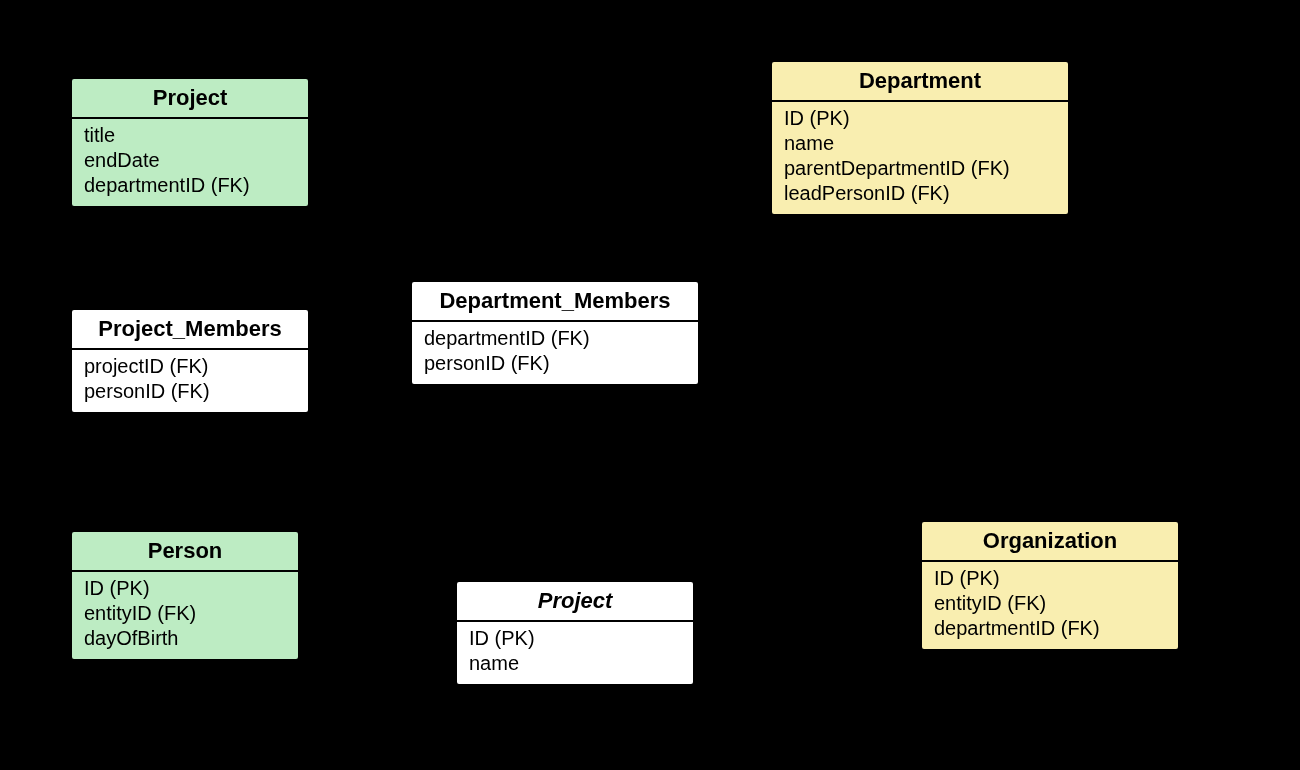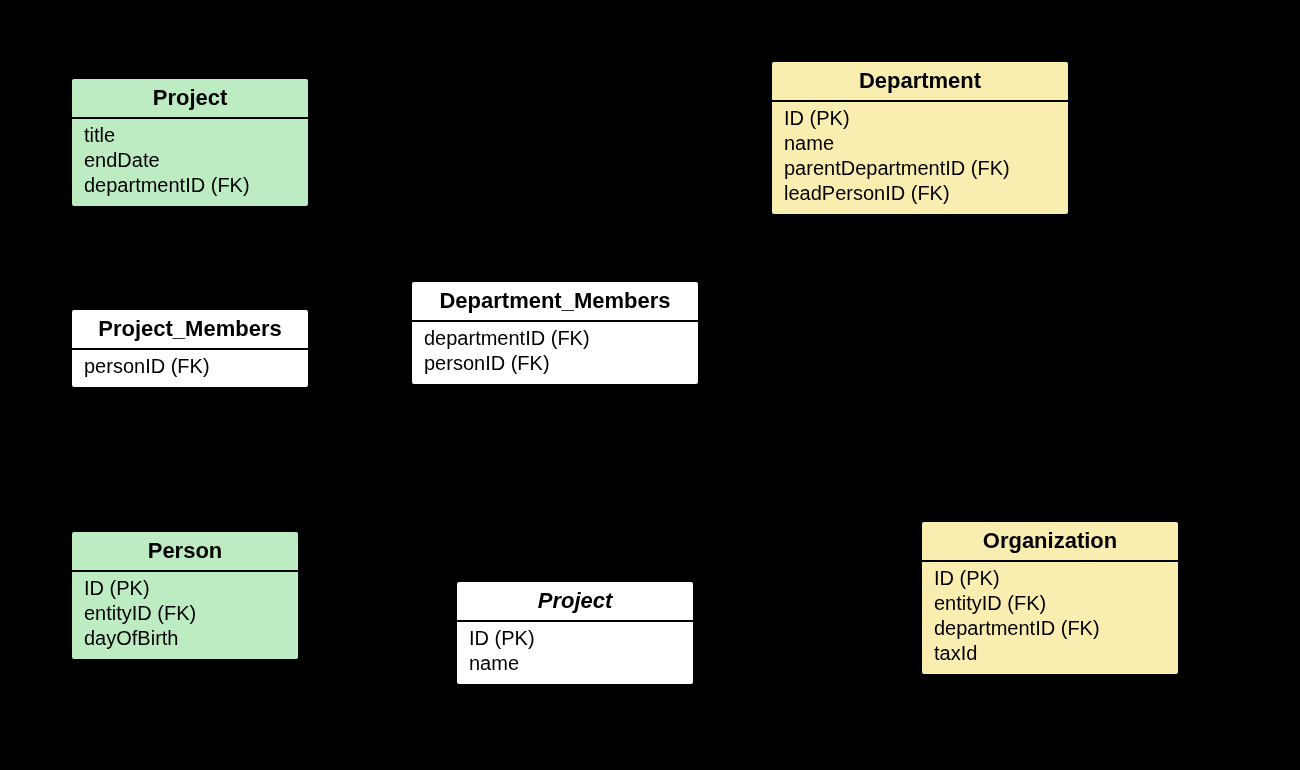--- a/index.html
+++ b/index.html
@@ -66,20 +66,21 @@
       <div class="attr">ID (PK)</div>
       <div class="attr">name</div>
       <div class="attr">parentDepartmentID (FK)</div>
       <div class="attr">leadPersonID (FK)</div>
     </div>
   </div>
 
   <div class="entity fill-white" style="left:70px; top:308px; width:240px;">
     <div class="title">Project_Members</div>
     <div class="attrs">
+      <div class="attr">projectID (FK)</div>
       <div class="attr">personID (FK)</div>
     </div>
   </div>
 
   <div class="entity fill-white" style="left:410px; top:280px; width:290px;">
     <div class="title">Department_Members</div>
     <div class="attrs">
       <div class="attr">departmentID (FK)</div>
       <div class="attr">personID (FK)</div>
     </div>
@@ -101,17 +102,16 @@
       <div class="attr">name</div>
     </div>
   </div>
 
   <div class="entity fill-yellow" style="left:920px; top:520px; width:260px;">
     <div class="title">Organization</div>
     <div class="attrs">
       <div class="attr">ID (PK)</div>
       <div class="attr">entityID (FK)</div>
       <div class="attr">departmentID (FK)</div>
-      <div class="attr">taxId</div>
     </div>
   </div>
 
 </div>
 
 </body></html>

